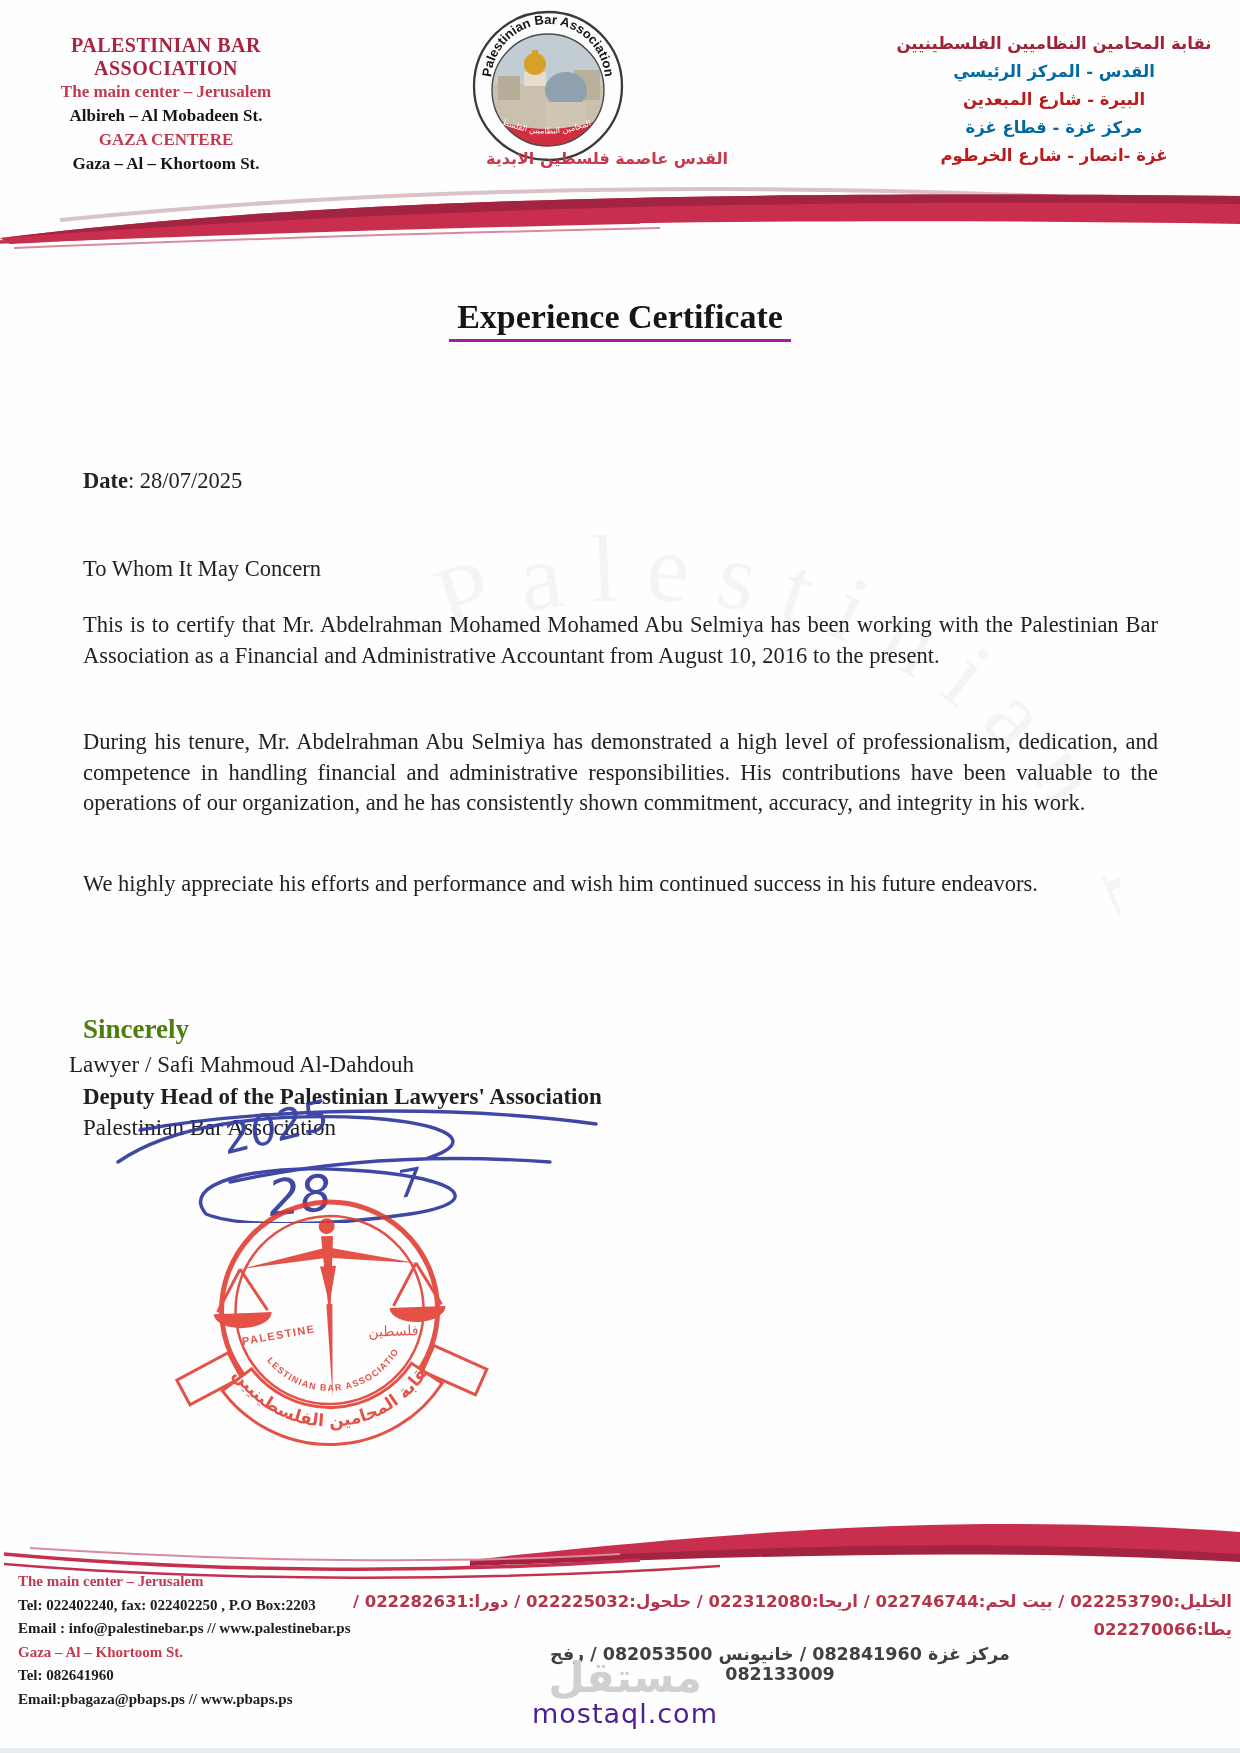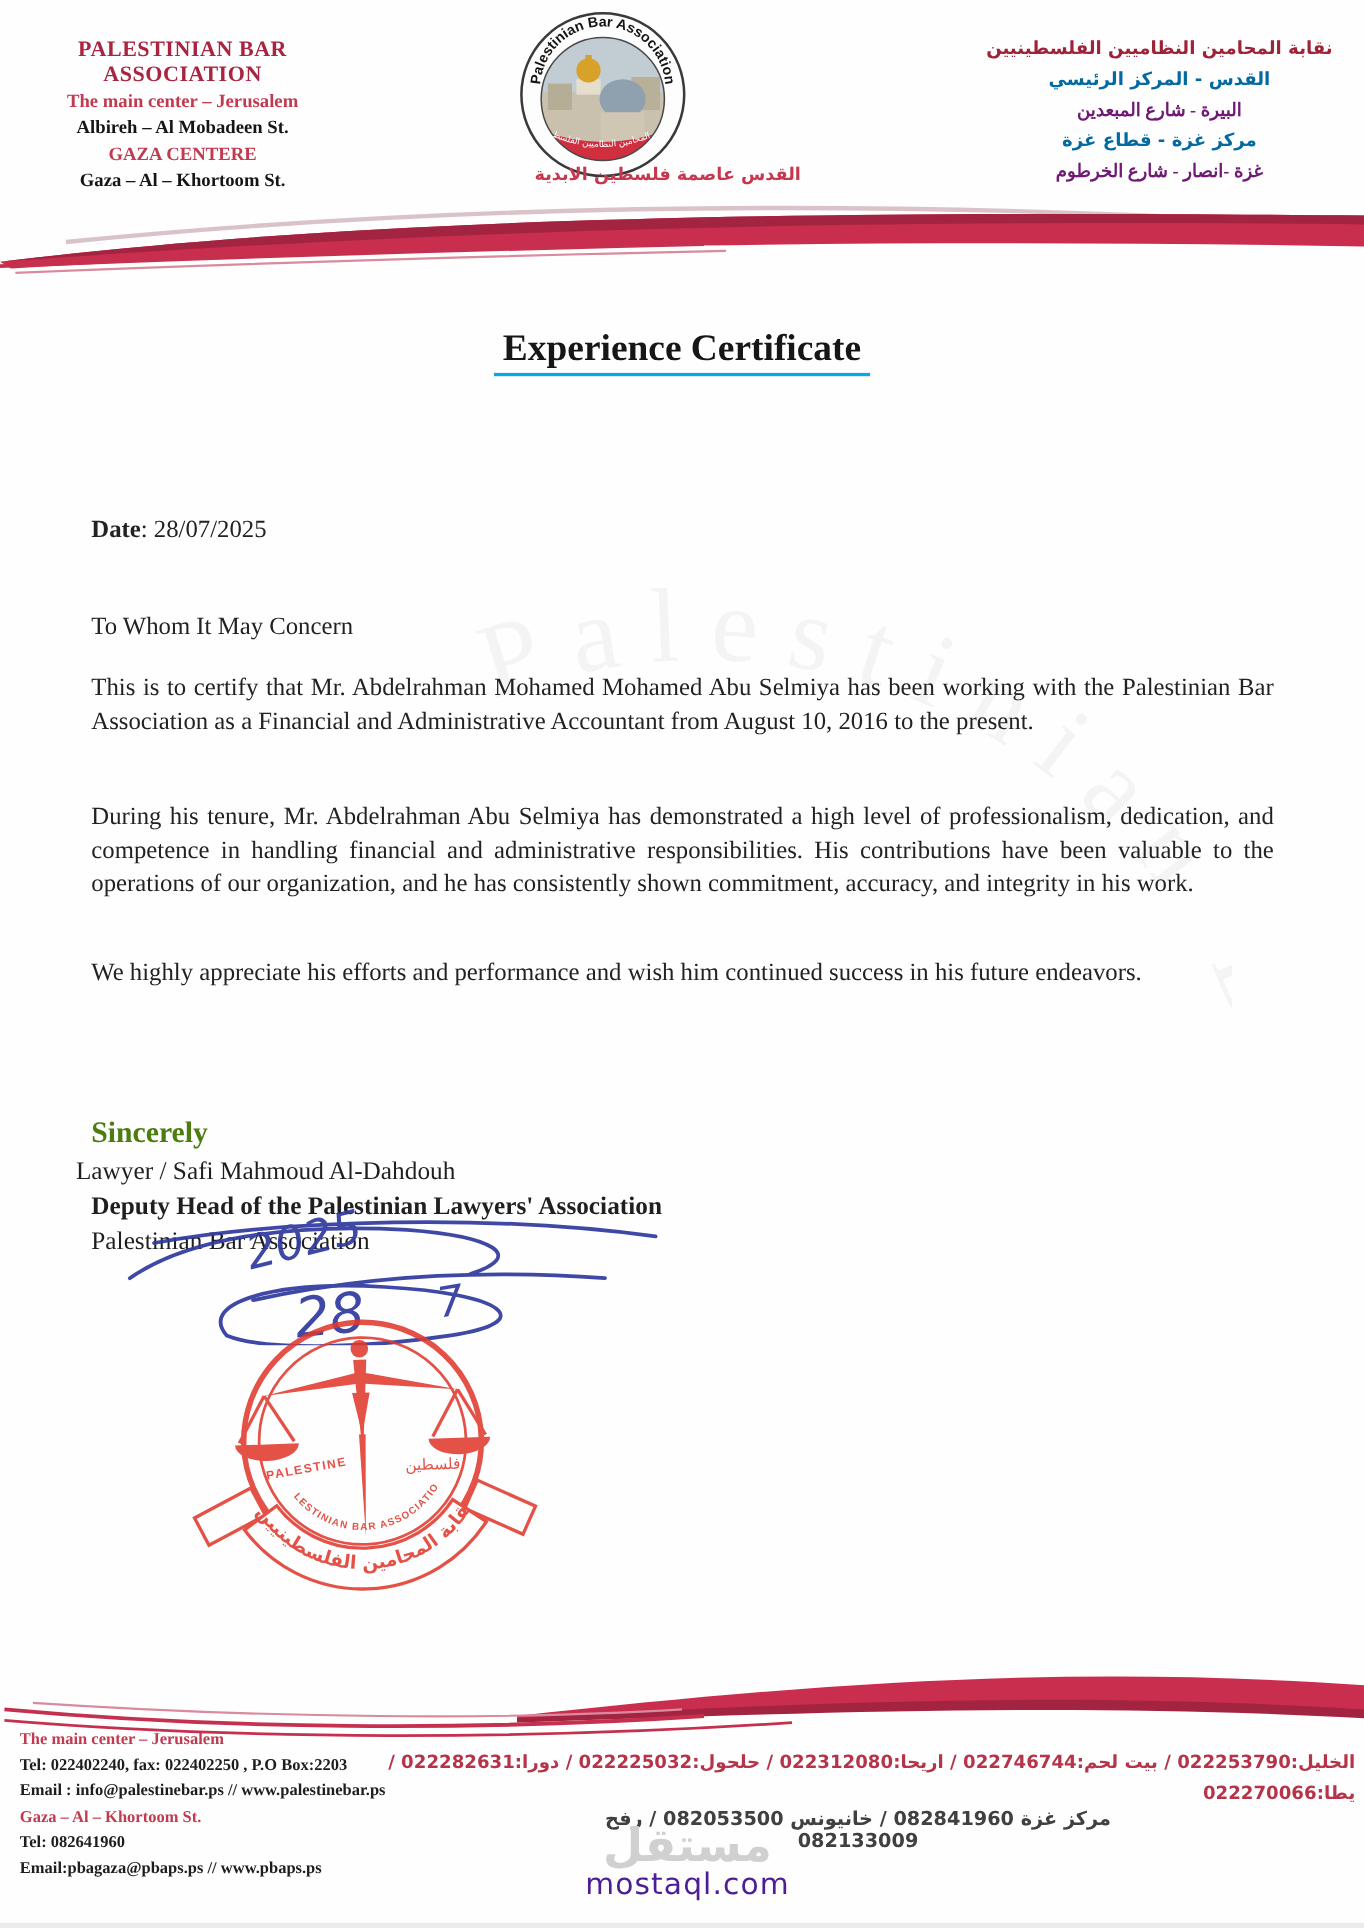--- a/index.html
+++ b/index.html
@@ -10,28 +10,28 @@
   
   .hl{left:0;top:34px;width:332px;text-align:center;}
   .hl-title{font-size:20px;font-weight:bold;color:#a92440;letter-spacing:.5px;}
   .hl-line{font-size:17px;font-weight:bold;line-height:24px;color:#151515;}
   .hl-red{color:#c23a50;}
   
   .hr{right:6px;top:30px;width:360px;text-align:center;}
   .hr-line{font-size:16.5px;font-weight:bold;line-height:28px;}
   .hr-dark{color:#9e2238;}
   .hr-red{color:#0369a1;}
-  .hr-black{color:#701a75;font-family:Liberation Serif, serif;}
+  .hr-black{color:#b91c1c;}
   
   .logo-caption{left:398px;top:149px;width:330px;text-align:right;font-size:16px;
                 font-weight:bold;color:#c5384e;}
   
   .doc-title{left:0;top:298px;width:1240px;text-align:center;}
   .doc-title span{display:inline-block;font-size:34px;font-weight:bold;color:#161616;
-                  border-bottom:3px solid #0ea5e9;padding:0 8px 3px;}
+                  border-bottom:3px solid #a21caf;padding:0 8px 3px;}
   .bodyline{left:83px;width:1075px;font-size:22.5px;line-height:30.5px;color:#222;}
   .date-line{top:466px;}
   .salutation{top:554px;}
   .para{text-align:justify;}
   .p1{top:610px;}
   .p2{top:727px;}
   .p3{top:869px;width:1090px;}
   .bold{font-weight:bold;}
   
   .sig-close{left:83px;top:1014px;font-size:27px;font-weight:bold;color:#4d7c0f;}

